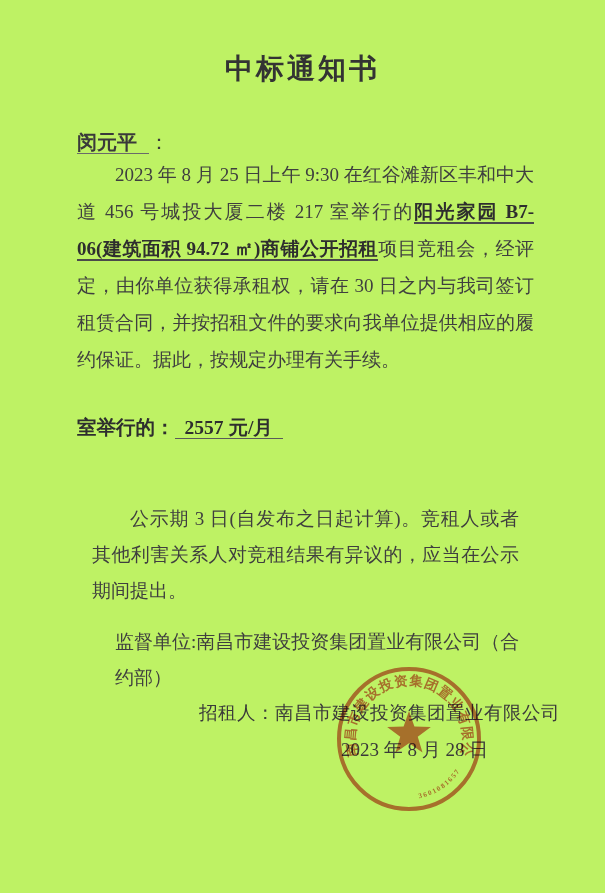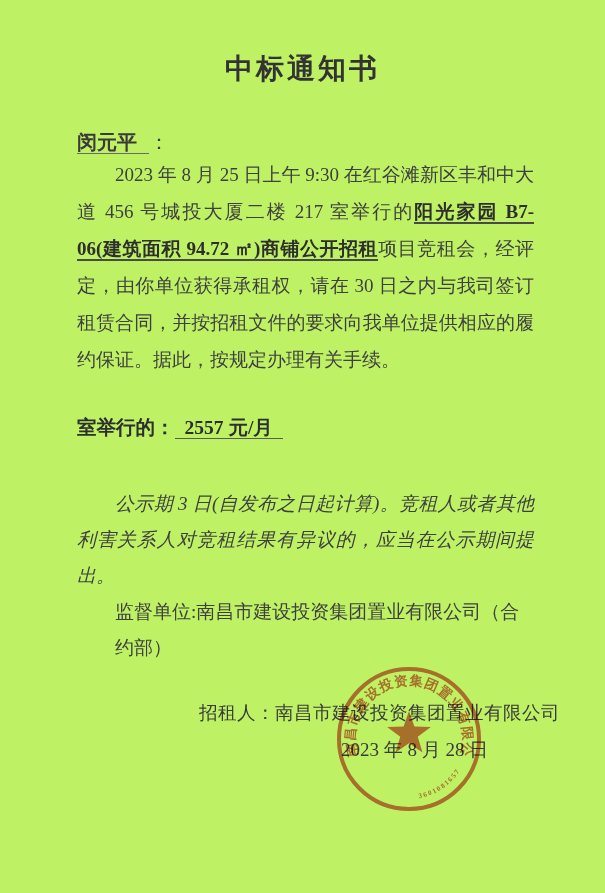--- a/index.html
+++ b/index.html
@@ -59,21 +59,21 @@
     border-bottom: 1.5px solid #5a5a5a;
     padding: 0 10px;
   }
   .block2 {
     position: absolute;
     top: 486px; left: 77px;
     width: 457px;
     font-size: 19px;
     line-height: 36px;
   }
-  .block2 p { margin: 0; text-align: justify; text-indent: 2em; font-style: italic; }
+  .block2 p { margin: 15px; text-align: justify; text-indent: 2em; }
   .block2 .info-line { padding-left: 2em; }
   .signer-line {
     position: absolute;
     top: 700px; left: 199px;
     font-size: 18.5px;
     letter-spacing: 0.5px;
     color: #3a3a3a;
     white-space: nowrap;
   }
   .sign-date {

